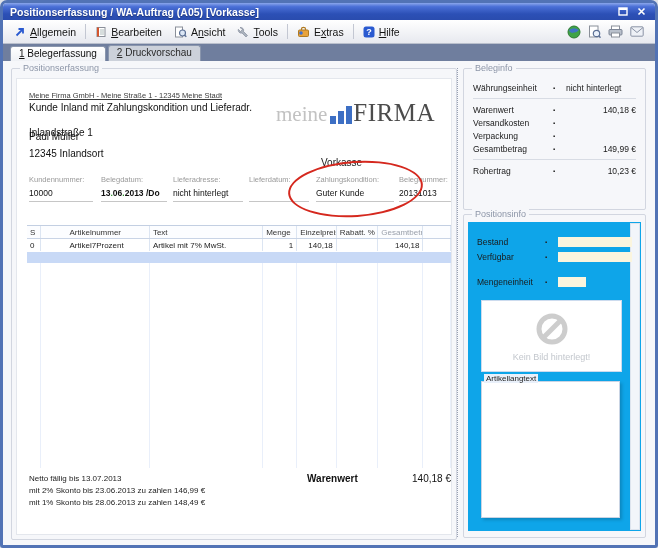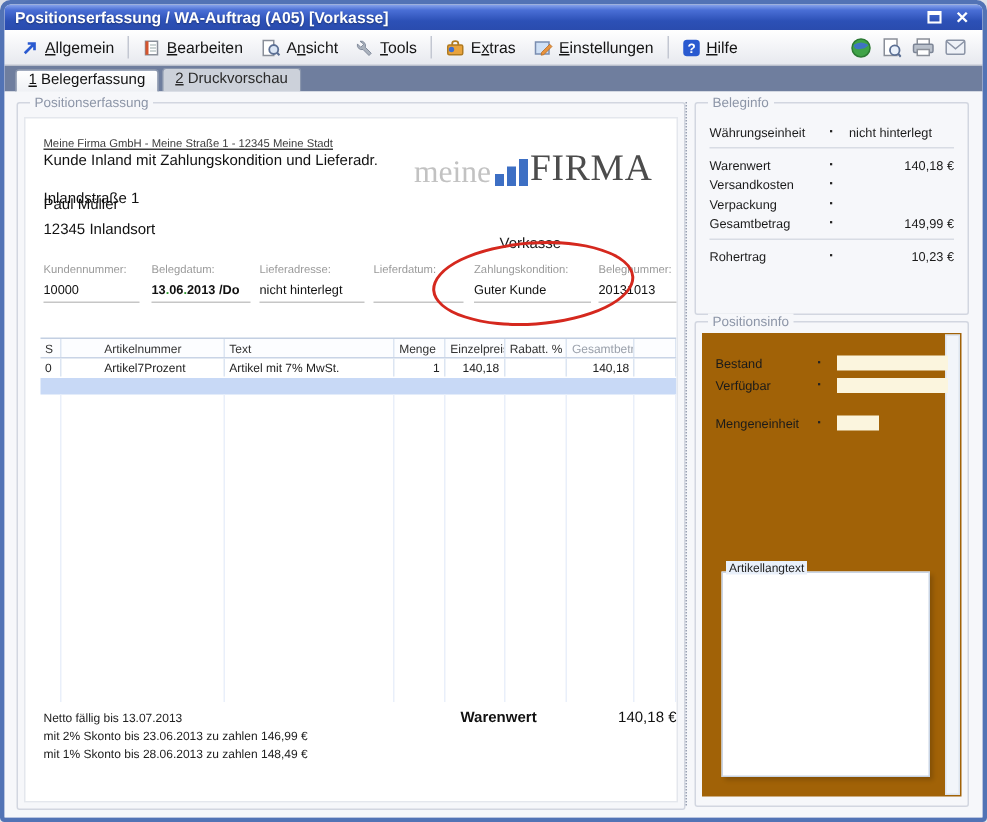--- a/index.html
+++ b/index.html
@@ -61,21 +61,21 @@
   .document { position:absolute; inset:9px 4px 4px 4px; background:#fff; border:1px solid #e4e7ed; overflow:hidden; }
   .doc-abs { position:absolute; white-space:nowrap; }
   .sender { left:12px; top:12px; font-size:7.5px; color:#3c3c3c; text-decoration:underline; }
   .addr   { left:12px; font-size:10px; color:#111; }
   .logo { position:absolute; right:16px; top:24px; display:flex; align-items:flex-end;font-family:Liberation Serif, serif; }
   .logo-meine { font-size:21px; color:#c2c2c2; line-height:0.85; }
   .logo-bars  { display:flex; align-items:flex-end; gap:2px; margin:0 1px 0 3px; }
   .lbar { width:6px; background:#3d6fc4; }
   .lbar.b1{height:8px;} .lbar.b2{height:13px;} .lbar.b3{height:18px;}
   .logo-firma { font-size:25px; color:#4c4c4c; line-height:0.82; letter-spacing:0.5px; }
-  .doc-type { left:316px; top:78px; font-size:10px; color:#1a1a1a; }
+  .doc-type { left:304px; top:78px; font-size:10px; color:#1a1a1a; }
   .field { position:absolute; top:96px; border-bottom:1px solid #c6c6c6; padding-bottom:3px; }
   .flabel { display:block; font-size:7.5px; color:#9a9a9a; margin-bottom:4px; white-space:nowrap; }
   .fvalue { display:block; font-size:8.5px; color:#111; min-height:10px; white-space:nowrap; }
   .fvalue.bold { font-weight:bold; }
   .green-dot { color:#2a9b2a; font-weight:bold; }
   .red-ellipse {
     position:absolute; left:271px; top:82px; width:131px; height:52px;
     border:2px solid #d5281e; border-radius:50%; transform:rotate(-4deg);
   }
   
@@ -97,21 +97,21 @@
   .totals .tl { font-weight:bold; }
   
   .b-rows { position:absolute; inset:0; padding-top:12px; }
   .b-row { display:flex; align-items:center; height:13px; padding:0 9px; font-size:8.5px; color:#1a1a1a; }
   .b-label { width:80px; white-space:nowrap; }
   .b-bullet { width:13px; font-size:6px; color:#222; }
   .b-value { flex:1; text-align:right; white-space:nowrap; }
   .b-value.left { text-align:left; }
   .b-hr { border-top:1px solid #d8dce4; margin:4px 9px; }
   
-  .pi-panel { position:absolute; inset:7px 4px 6px 4px; background:#a16207; overflow:hidden; }
+  .pi-panel { position:absolute; inset:7px 4px 6px 4px; background:#0ea5e9; overflow:hidden; }
   .pi-scroll { position:absolute; right:1px; top:1px; bottom:1px; width:8px; background:#f2f5fa; border:1px solid #dde4ee; }
   .pi-row { position:absolute; left:0; display:flex; align-items:center; height:12px; padding-left:9px; font-size:8.5px; color:#1a1a1a; }
   .pi-label { width:68px; white-space:nowrap; }
   .pi-bullet { width:13px; font-size:6px; color:#222; }
   .pi-box { height:10px; background:#fbf5de; }
   .pi-box.wide { width:74px; } .pi-box.small { width:28px; }
   .img-box {
     position:absolute; left:13px; top:78px; width:139px; height:70px;
     background:#fff; border:1px solid #ccdbee;
     display:flex; flex-direction:column; align-items:center; justify-content:center; gap:5px;
@@ -175,27 +175,20 @@
       <span><span class="mn">T</span><span>ools</span></span>
     </div>
     <div class="menu-sep"></div>
     <div class="menu-item">
       <svg width="13" height="12" viewBox="0 0 13 12">
         <rect x="1.5" y="4" width="10" height="6.5" rx="1" fill="#e8a33d" stroke="#b07a20"></rect>
         <path d="M4.5 4 V2.8 a2 1.4 0 0 1 4 0 V4" fill="none" stroke="#b07a20" stroke-width="1.2"></path>
         <circle cx="4" cy="7" r="1.8" fill="#3f6fd0"></circle>
       </svg>
       <span><span>E</span><span class="mn">x</span><span>tras</span></span>
-    </div>
-    <div class="menu-item">
-      <svg width="13" height="12" viewBox="0 0 13 12">
-        <rect x="1" y="2" width="9" height="8" fill="#cfe0f5" stroke="#7a8db0"></rect>
-        <path d="M6 10 L11.5 4.5 L13 6 L7.5 11.5 L5.8 11.8 Z" transform="translate(-1,-1)" fill="#e8923d" stroke="#b06a20" stroke-width="0.5"></path>
-      </svg>
-      <span><span class="mn">E</span><span>instellungen</span></span>
     </div>
     <div class="menu-sep"></div>
     <div class="menu-item">
       <svg width="12" height="12" viewBox="0 0 12 12">
         <rect x="0.5" y="0.5" width="11" height="11" rx="2.5" fill="#2a5ad0"></rect>
         <text x="6" y="9" font-size="9" font-family="Liberation Sans, sans-serif" font-weight="bold" fill="#fff" text-anchor="middle">?</text>
       </svg>
       <span><span class="mn">H</span><span>ilfe</span></span>
     </div>
 
@@ -378,20 +371,27 @@
           <span class="pi-label">Verfügbar</span>
           <span class="pi-bullet">▪</span>
           <span class="pi-box wide"></span>
         </div>
         <div class="pi-row" style="top:54px">
           <span class="pi-label">Mengeneinheit</span>
           <span class="pi-bullet">▪</span>
           <span class="pi-box small"></span>
         </div>
 
+        <div class="img-box">
+          <svg width="36" height="36" viewBox="0 0 36 36">
+            <circle cx="18" cy="18" r="13" fill="none" stroke="#cdcdcd" stroke-width="5"></circle>
+            <line x1="9" y1="27" x2="27" y2="9" stroke="#cdcdcd" stroke-width="5"></line>
+          </svg>
+          <span class="no-img-text">Kein Bild hinterlegt!</span>
+        </div>
 
         <div class="longtext">
           <span class="longtext-label">Artikellangtext</span>
           <div class="longtext-box"></div>
         </div>
       </div>
     </div>
 
   </div>
 </div>

